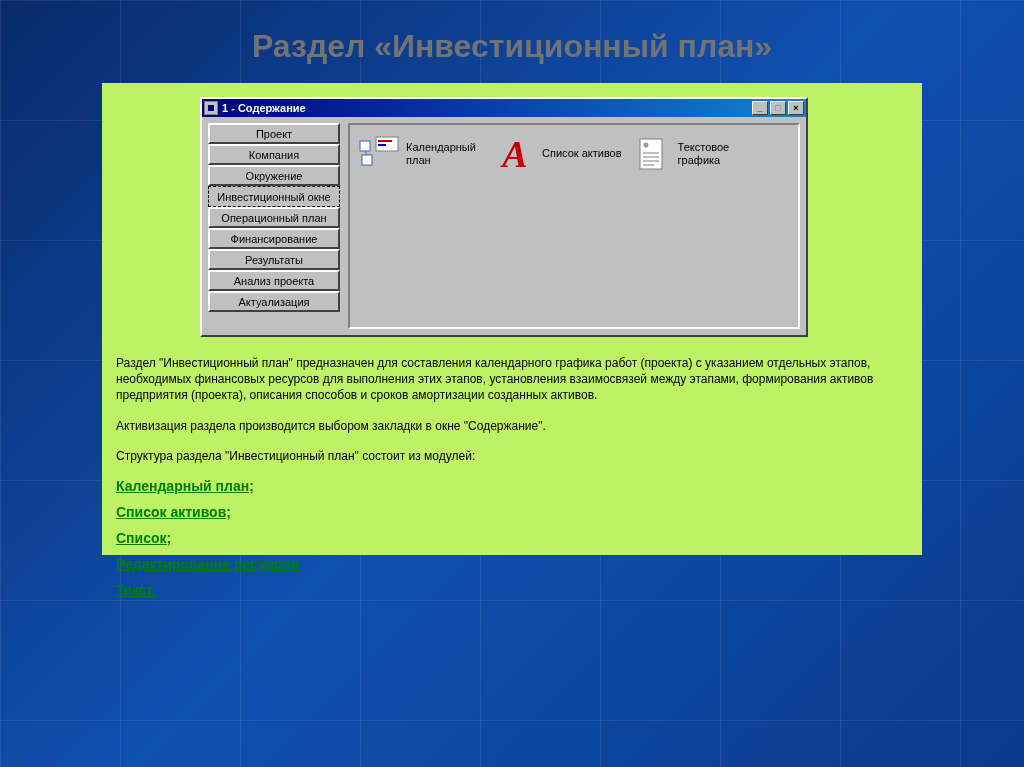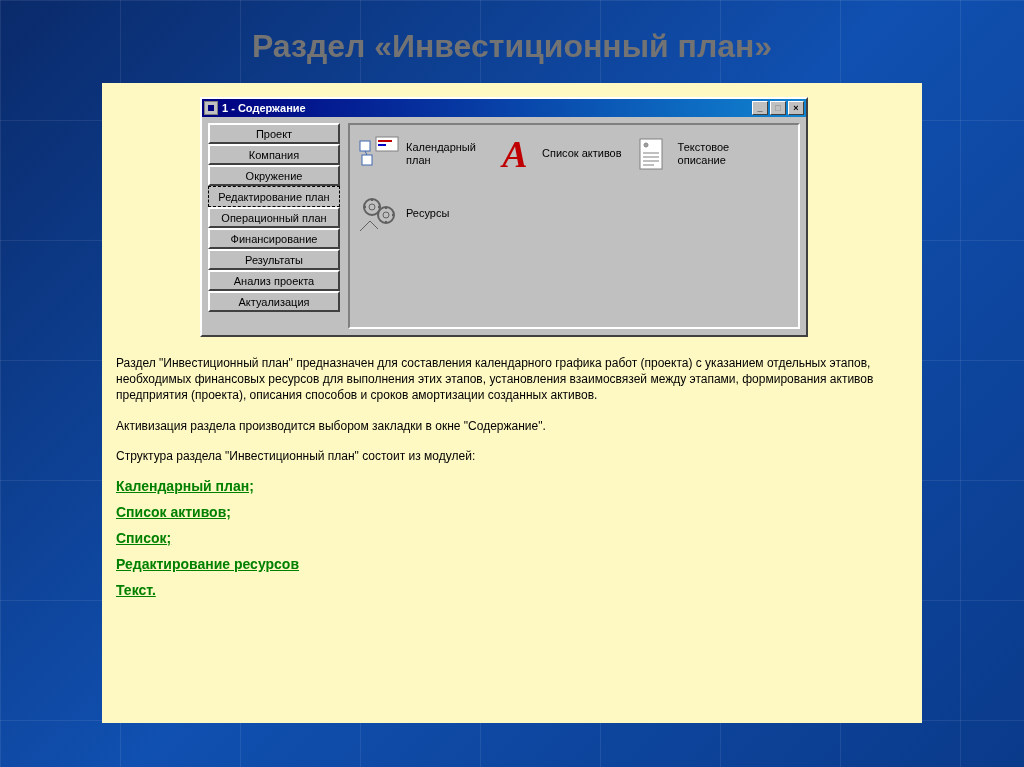--- a/index.html
+++ b/index.html
@@ -16,24 +16,24 @@
     overflow: hidden;
   }
   .slide-title {
     color: #737373;
     font-size: 32px;
     font-weight: bold;
     text-align: center;
     padding: 28px 0 18px 0;
   }
   .content-panel {
-    background: #fef9c3;
+    background: #bef264;
     margin: 0 auto;
     width: 820px;
-    height: 640px;
+    height: 472px;
     padding: 10px 14px;
     font-size: 12px;
     color: #000;
   }
   
   .win95-window {
     width: 608px;
     margin: 4px 0 18px 84px;
     background: #c0c0c0;
     border: 2px solid;
@@ -146,21 +146,21 @@
         <div class="tb-btn">_</div>
         <div class="tb-btn disabled">□</div>
         <div class="tb-btn">×</div>
       </div>
     </div>
     <div class="window-body">
       <div class="sidebar-tabs">
         <div class="tab-btn">Проект</div>
         <div class="tab-btn">Компания</div>
         <div class="tab-btn">Окружение</div>
-        <div class="tab-btn active">Редактирование план</div>
+        <div class="tab-btn active">Инвестиционный окне</div>
         <div class="tab-btn">Операционный план</div>
         <div class="tab-btn">Финансирование</div>
         <div class="tab-btn">Результаты</div>
         <div class="tab-btn">Анализ проекта</div>
         <div class="tab-btn">Актуализация</div>
       </div>
 
       <div class="modules-area">
         <div class="module-row">
           <div class="module-item">
@@ -190,41 +190,21 @@
                 <rect x="10" y="6" width="22" height="30" fill="#fff" stroke="#808080"></rect>
                 <circle cx="16" cy="12" r="2" fill="none" stroke="#808080"></circle>
                 <line x1="16" y1="10" x2="16" y2="14" stroke="#808080"></line>
                 <line x1="14" y1="12" x2="18" y2="12" stroke="#808080"></line>
                 <line x1="13" y1="20" x2="29" y2="20" stroke="#808080"></line>
                 <line x1="13" y1="24" x2="29" y2="24" stroke="#808080"></line>
                 <line x1="13" y1="28" x2="29" y2="28" stroke="#808080"></line>
                 <line x1="13" y1="32" x2="24" y2="32" stroke="#808080"></line>
               </svg>
             </div>
-            <div class="module-label">Текстовое описание</div>
-          </div>
-        </div>
-        <div class="module-row">
-          <div class="module-item">
-            <div class="module-icon">
-              <svg width="42" height="42" viewBox="0 0 42 42">
-                <circle cx="14" cy="14" r="8" fill="none" stroke="#606060" stroke-width="2"></circle>
-                <circle cx="14" cy="14" r="3" fill="none" stroke="#606060"></circle>
-                <circle cx="28" cy="22" r="8" fill="none" stroke="#606060" stroke-width="2"></circle>
-                <circle cx="28" cy="22" r="3" fill="none" stroke="#606060"></circle>
-                <line x1="6" y1="14" x2="8" y2="14" stroke="#606060" stroke-width="2"></line>
-                <line x1="20" y1="14" x2="22" y2="14" stroke="#606060" stroke-width="2"></line>
-                <line x1="14" y1="6" x2="14" y2="8" stroke="#606060" stroke-width="2"></line>
-                <line x1="28" y1="14" x2="28" y2="16" stroke="#606060" stroke-width="2"></line>
-                <line x1="28" y1="28" x2="28" y2="30" stroke="#606060" stroke-width="2"></line>
-                <line x1="34" y1="22" x2="36" y2="22" stroke="#606060" stroke-width="2"></line>
-                <path d="M 2 38 L 12 28 L 20 36" fill="none" stroke="#606060"></path>
-              </svg>
-            </div>
-            <div class="module-label">Ресурсы</div>
+            <div class="module-label">Текстовое графика</div>
           </div>
         </div>
       </div>
     </div>
   </div>
 
   <p class="desc-text">Раздел "Инвестиционный план" предназначен для составления календарного графика работ (проекта) с указанием отдельных этапов, необходимых финансовых ресурсов для выполнения этих этапов, установления взаимосвязей между этапами, формирования активов предприятия (проекта), описания способов и сроков амортизации созданных активов.</p>
   <p class="desc-text">Активизация раздела производится выбором закладки в окне "Содержание".</p>
   <p class="desc-text">Структура раздела "Инвестиционный план"  состоит из модулей:</p>
 

